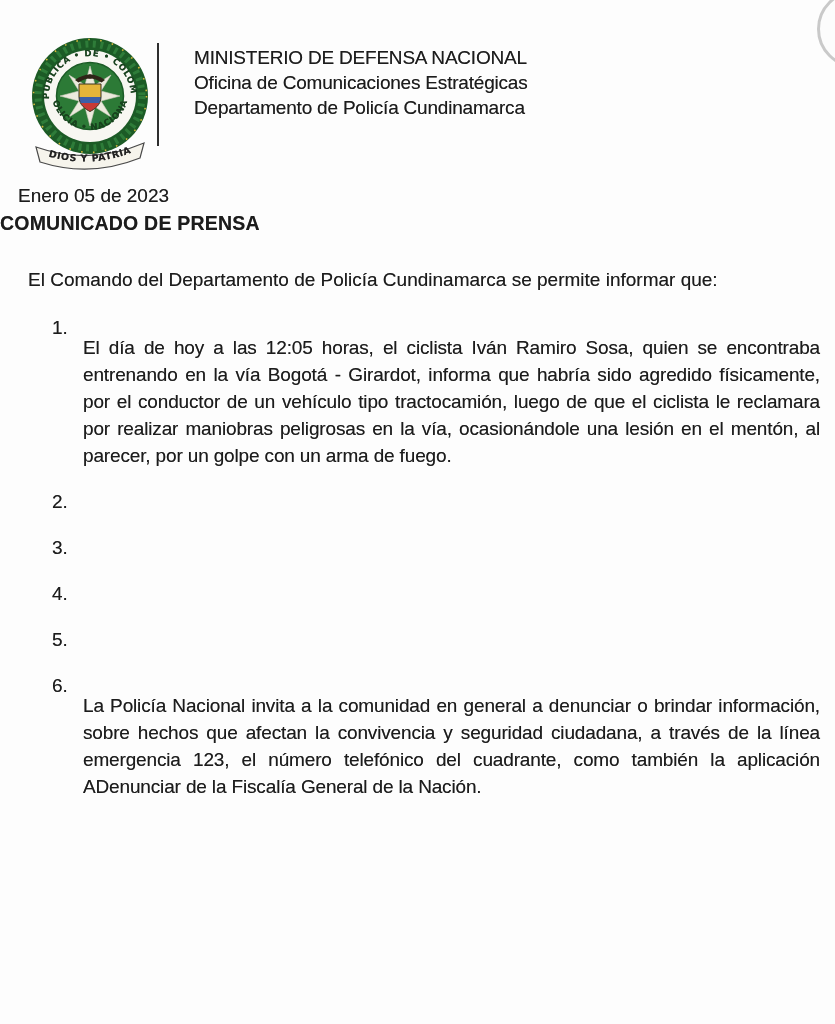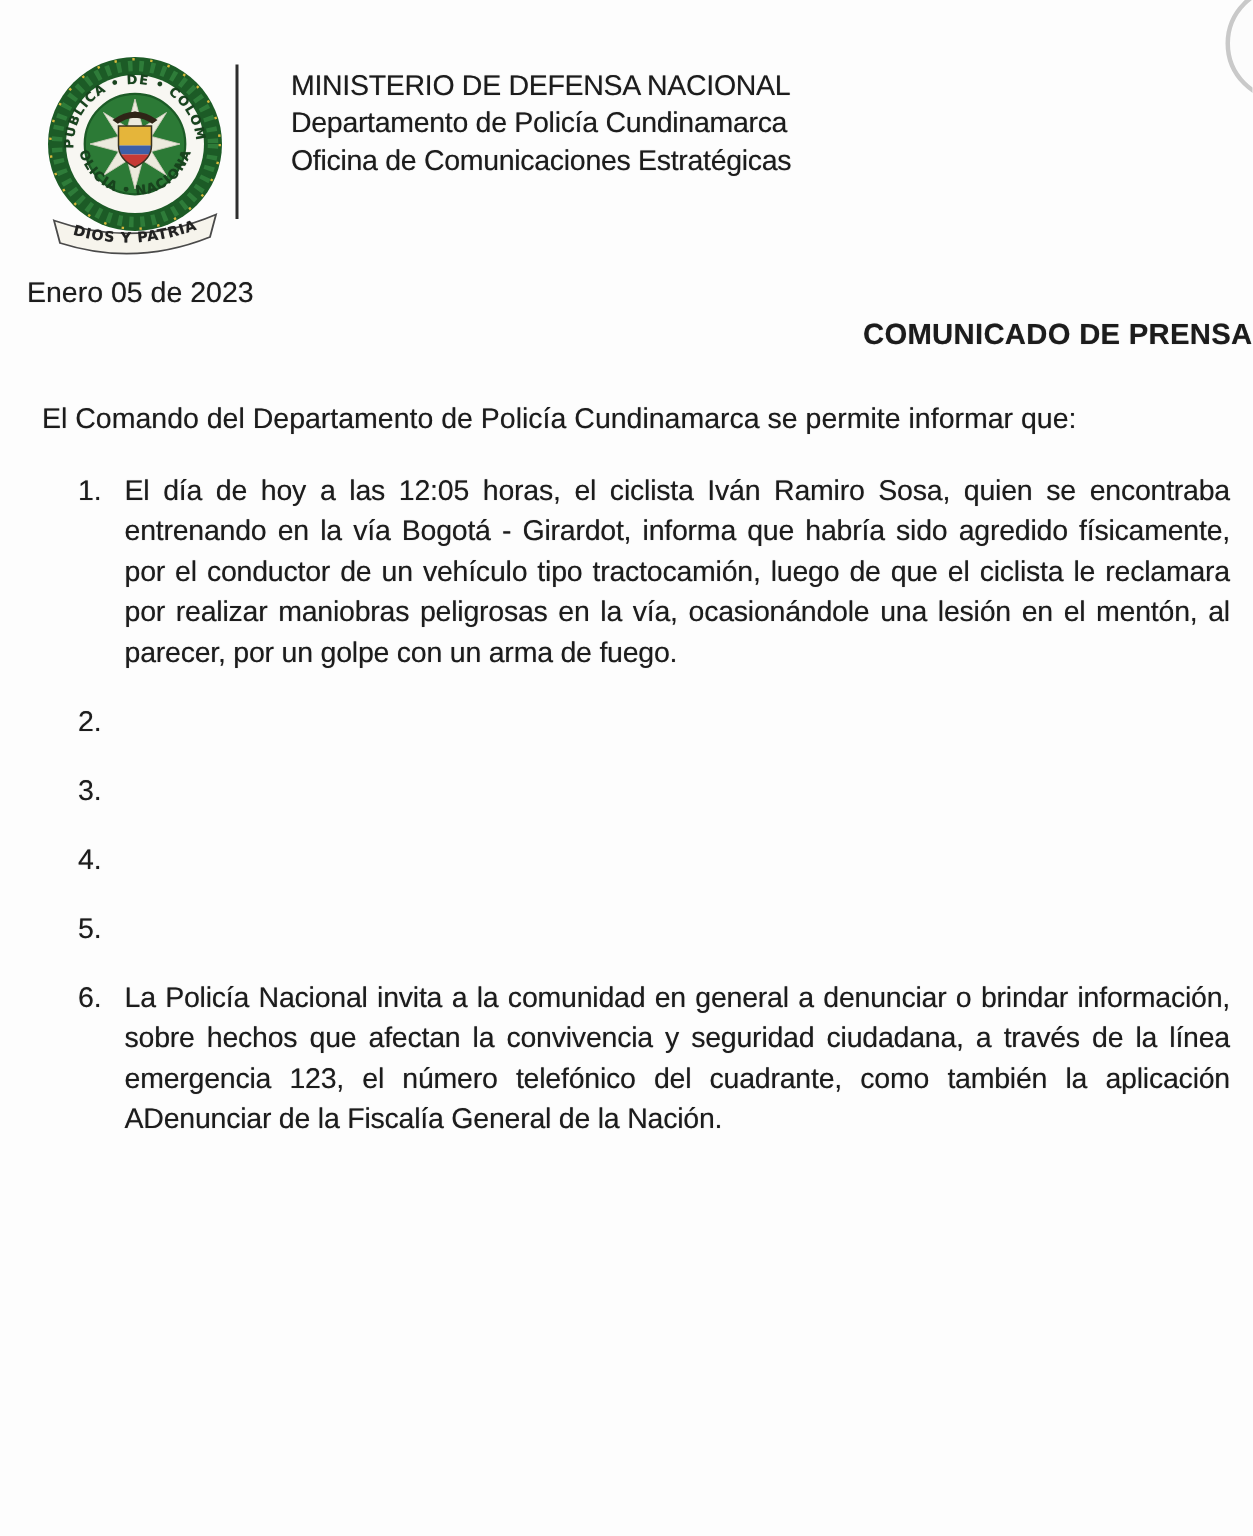--- a/index.html
+++ b/index.html
@@ -22,28 +22,28 @@
   }
 
   
   .letterhead { position:absolute; top:0; left:0; width:835px; height:170px; }
   .logo-svg { position:absolute; left:20px; top:32px; width:140px; height:142px; }
   .divider { position:absolute; left:157px; top:43px; width:2px; height:103px; background:#2e2e2e; }
   .brand { position:absolute; left:194px; top:45px; font-size:19px; line-height:25px; white-space:nowrap; letter-spacing:-0.2px; }
   .brand .institution { font-weight:bold; font-size:20px; }
 
   .date-line { position:absolute; top:185px; left:18px; font-size:19px; }
-  .doc-title { position:absolute; top:212px; left:0; width:835px; text-align:right; font-size:19.5px; font-weight:bold; letter-spacing:.2px; }
+  .doc-title { position:absolute; top:212px; left:0; width:835px; text-align:left; font-size:19.5px; font-weight:bold; letter-spacing:.2px; }
   .intro-line { position:absolute; top:259px; left:18px; font-size:19px; }
 
   
   .press-list { position:absolute; top:314px; left:0; width:835px; }
   .item { display:flex; margin-bottom:19px; font-size:19px; line-height:27px; }
   .item .num { flex:none; width:31px; margin-left:52px; }
-  .item .txt { width:737px; text-align:justify; letter-spacing:-0.15px; }
+  .item .txt { width:737px; text-align:justify; letter-spacing:-0.15px;margin-top:20px; }
 </style>
 </head>
 <body>
 
 <div class="partial-circle"></div>
 
 <header class="letterhead">
 
   <svg class="logo-svg" viewBox="0 0 140 140" aria-hidden="true">
     <defs>
@@ -85,22 +85,22 @@
     <path d="M16,114 Q70,133 124,110 L120,125 Q70,145 20,129 Z" fill="#f6f4ec" stroke="#4a4a4a" stroke-width="1.2"></path>
     <text font-family="DejaVu Sans, sans-serif" font-size="9.5" font-weight="bold" fill="#222" letter-spacing="0.6">
       <textPath href="#ribbonPath" startOffset="50%" text-anchor="middle">DIOS Y PATRIA</textPath>
     </text>
   </svg>
 
   <div class="divider"></div>
 
   <div class="brand">
     <div>MINISTERIO DE DEFENSA NACIONAL</div>
+    <div>Oficina de Comunicaciones Estratégicas</div>
     <div>Departamento de Policía Cundinamarca</div>
-    <div>Oficina de Comunicaciones Estratégicas</div>
   </div>
 </header>
 
 <div class="date-line">Enero 05 de 2023</div>
 
 <h1 class="doc-title" style="margin:0;">COMUNICADO DE PRENSA</h1>
 
 <p class="intro-line" style="margin:10px;">El Comando del Departamento de Policía Cundinamarca se permite informar que:</p>
 
 <div class="press-list">

